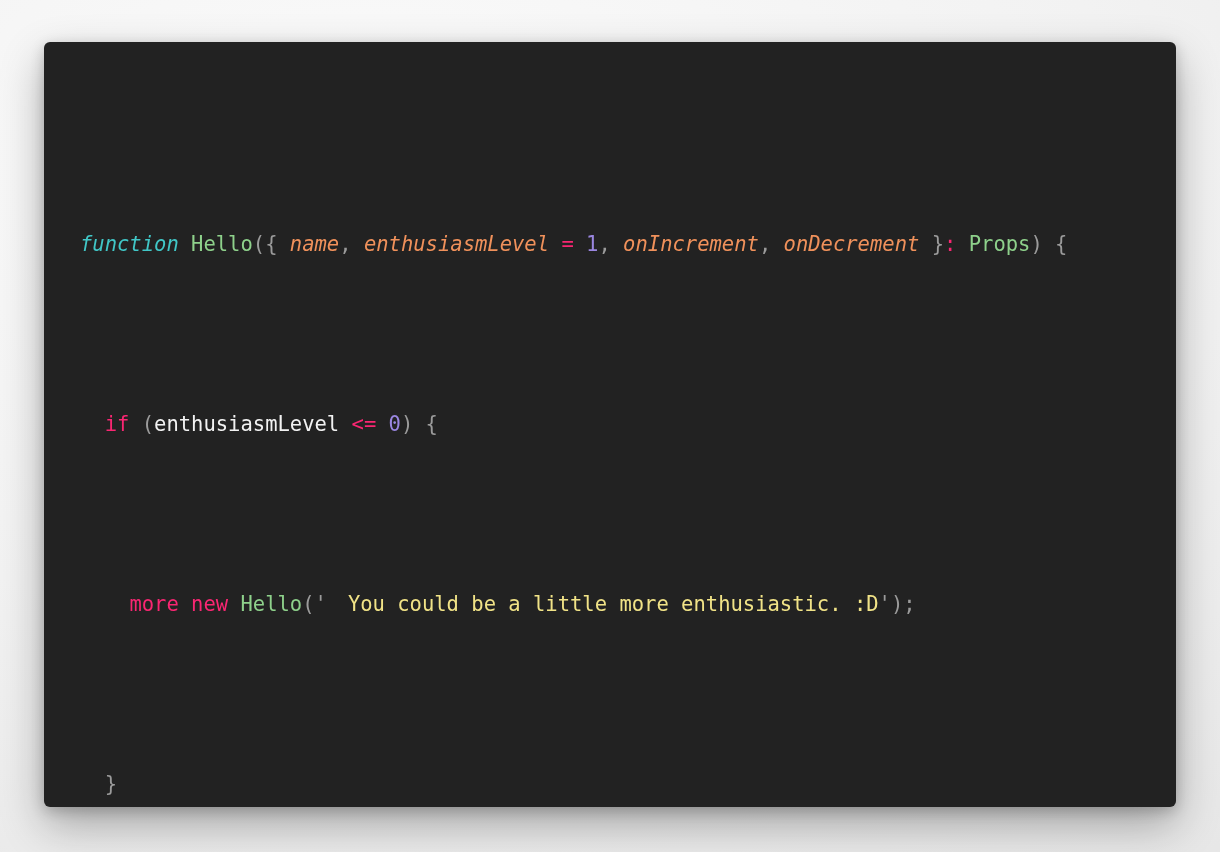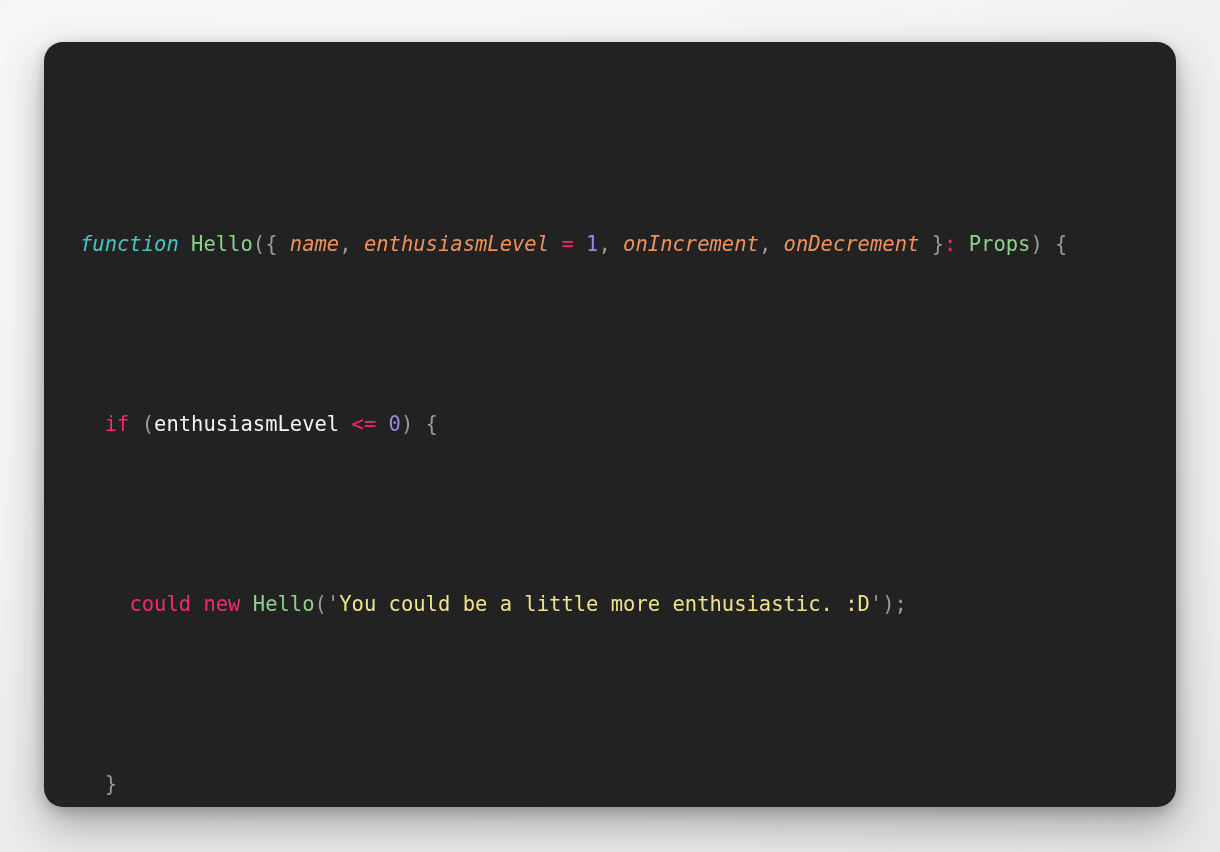--- a/index.html
+++ b/index.html
@@ -24,21 +24,21 @@
   }
 
   .code-card {
     position: absolute;
     left: 44px;
     top: 42px;
     width: 1132px;
     height: 765px;
     box-sizing: border-box;
     background: #222222;
-    border-radius: 19px;
+    border-radius: 6px;
     box-shadow:
       0 18px 44px rgba(0,0,0,0.30),
       0 4px 14px rgba(0,0,0,0.20);
     overflow: hidden;
   }
 
   .code-body {
     padding: 40px 36px 36px 36px;
     font-family: "DejaVu Sans Mono", "Liberation Mono", monospace;
     font-size: 20.5px;
@@ -52,41 +52,41 @@
     white-space: pre;
   }
 
   
   .t-kw       { color: #f92672; }            
   .t-fn       { color: #41c7c7; font-style: italic; }  
   .t-fnname   { color: #8ed18b; }            
   .t-param    { color: #f0915b; font-style: italic; }  
   .t-type     { color: #8ed18b; }            
   .t-num      { color: #9a86e0; }            
-  .t-str      { color: #f1e387; }            
+  .t-str      { color: #f1e387; margin-left: 21px; }            
   .t-punc     { color: #9b9b9b; }            
   .t-plain    { color: #f2f2f2; }            
   .t-op       { color: #f92672; }
 </style>
 </head>
 <body>
 
 <div class="page">
 
   <div class="code-card">
     <div class="code-body">
 
       
       <div class="line"><span class="t-fn">function</span><span class="t-punc"> </span><span class="t-fnname">Hello</span><span class="t-punc">({ </span><span class="t-param">name</span><span class="t-punc">, </span><span class="t-param">enthusiasmLevel</span><span class="t-op"> = </span><span class="t-num">1</span><span class="t-punc">, </span><span class="t-param">onIncrement</span><span class="t-punc">, </span><span class="t-param">onDecrement</span><span class="t-punc"> }</span><span class="t-kw">: </span><span class="t-type">Props</span><span class="t-punc">) </span><span class="t-punc">{</span></div>
 
       
       <div class="line"><span class="t-punc">  </span><span class="t-kw">if</span><span class="t-punc"> (</span><span class="t-plain">enthusiasmLevel</span><span class="t-op"> &lt;= </span><span class="t-num">0</span><span class="t-punc">) </span><span class="t-punc">{</span></div>
 
       
-      <div class="line"><span class="t-punc">    </span><span class="t-kw">could</span><span> </span><span class="t-kw">new</span><span> </span><span class="t-fnname">Hello</span><span class="t-punc">(</span><span class="t-punc">'</span><span class="t-str">You could be a little more enthusiastic. :D</span><span class="t-punc">'</span><span class="t-punc">);</span></div>
+      <div class="line"><span class="t-punc">    </span><span class="t-kw">more</span><span> </span><span class="t-kw">new</span><span> </span><span class="t-fnname">Hello</span><span class="t-punc">(</span><span class="t-punc">'</span><span class="t-str">You could be a little more enthusiastic. :D</span><span class="t-punc">'</span><span class="t-punc">);</span></div>
 
       
       <div class="line"><span class="t-punc">  </span><span class="t-punc">}</span></div>
 
       
       
 
       
       
 

